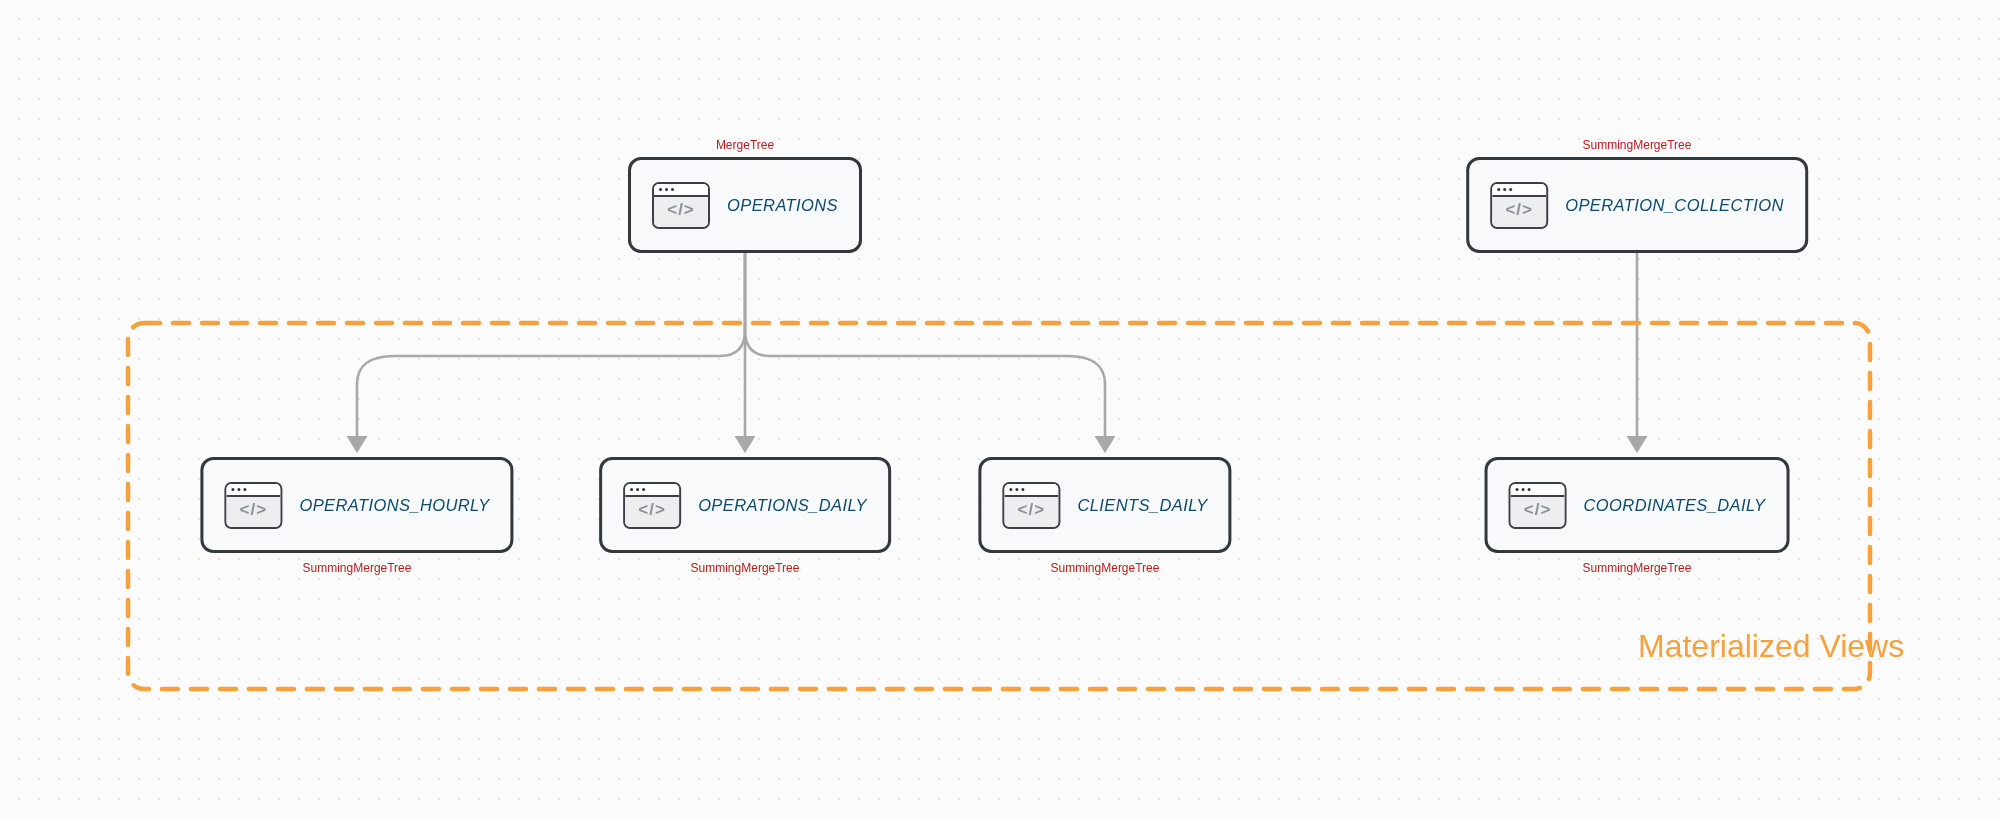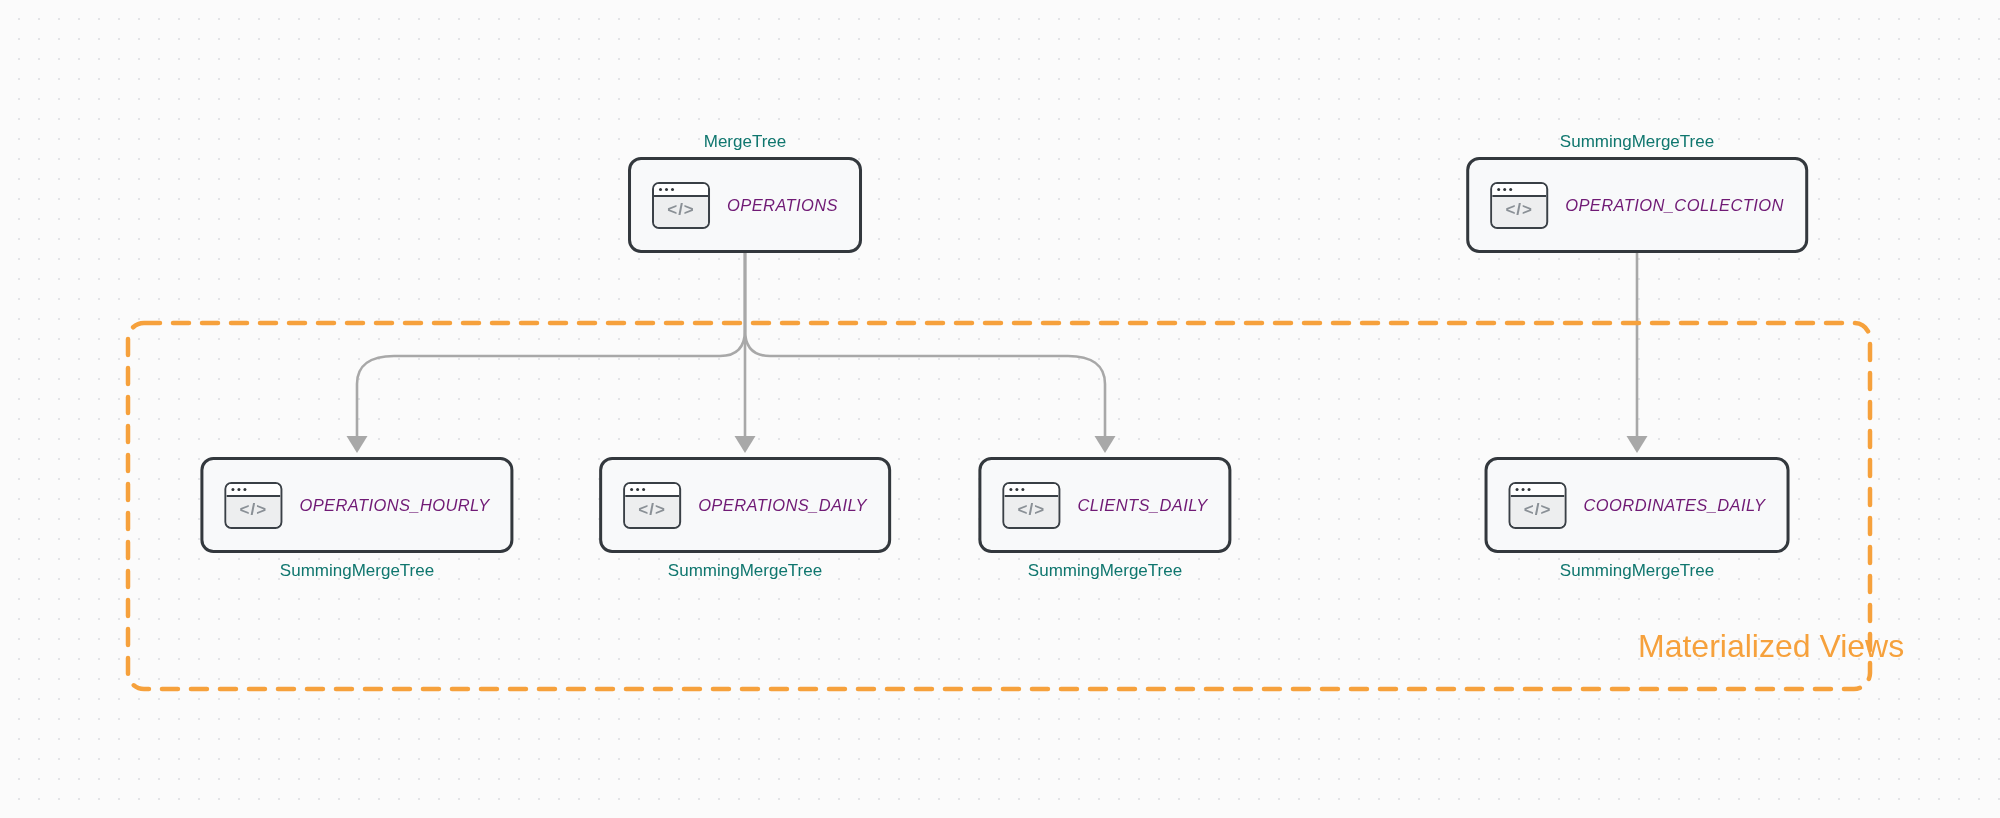--- a/index.html
+++ b/index.html
@@ -40,32 +40,32 @@
     background: #F8F9FA;
     border: 3px solid #33383D;
     border-radius: 13px;
     white-space: nowrap;
   }
   .engine-label {
     position: absolute;
     left: 50%;
     transform: translateX(-50%);
     white-space: nowrap;
-    font-size: 17px;
+    font-size: 12px;
     font-weight: 500;
-    color: #0f766e;
+    color: #b91c1c;
   }
   .engine-top    { bottom: calc(100% + 8px); }
   .engine-bottom { top: calc(100% + 11px); }
   .table-name {
     font-style: italic;
     font-size: 16.5px;
     font-weight: 500;
     letter-spacing: 0.4px;
-    color: #701a75;
+    color: #0c4a6e;
   }
   
   .icon {
     width: 58px;
     height: 47px;
     box-sizing: border-box;
     border: 2.5px solid #3A4046;
     border-radius: 7px;
     overflow: hidden;
     background: #FFFFFF;

